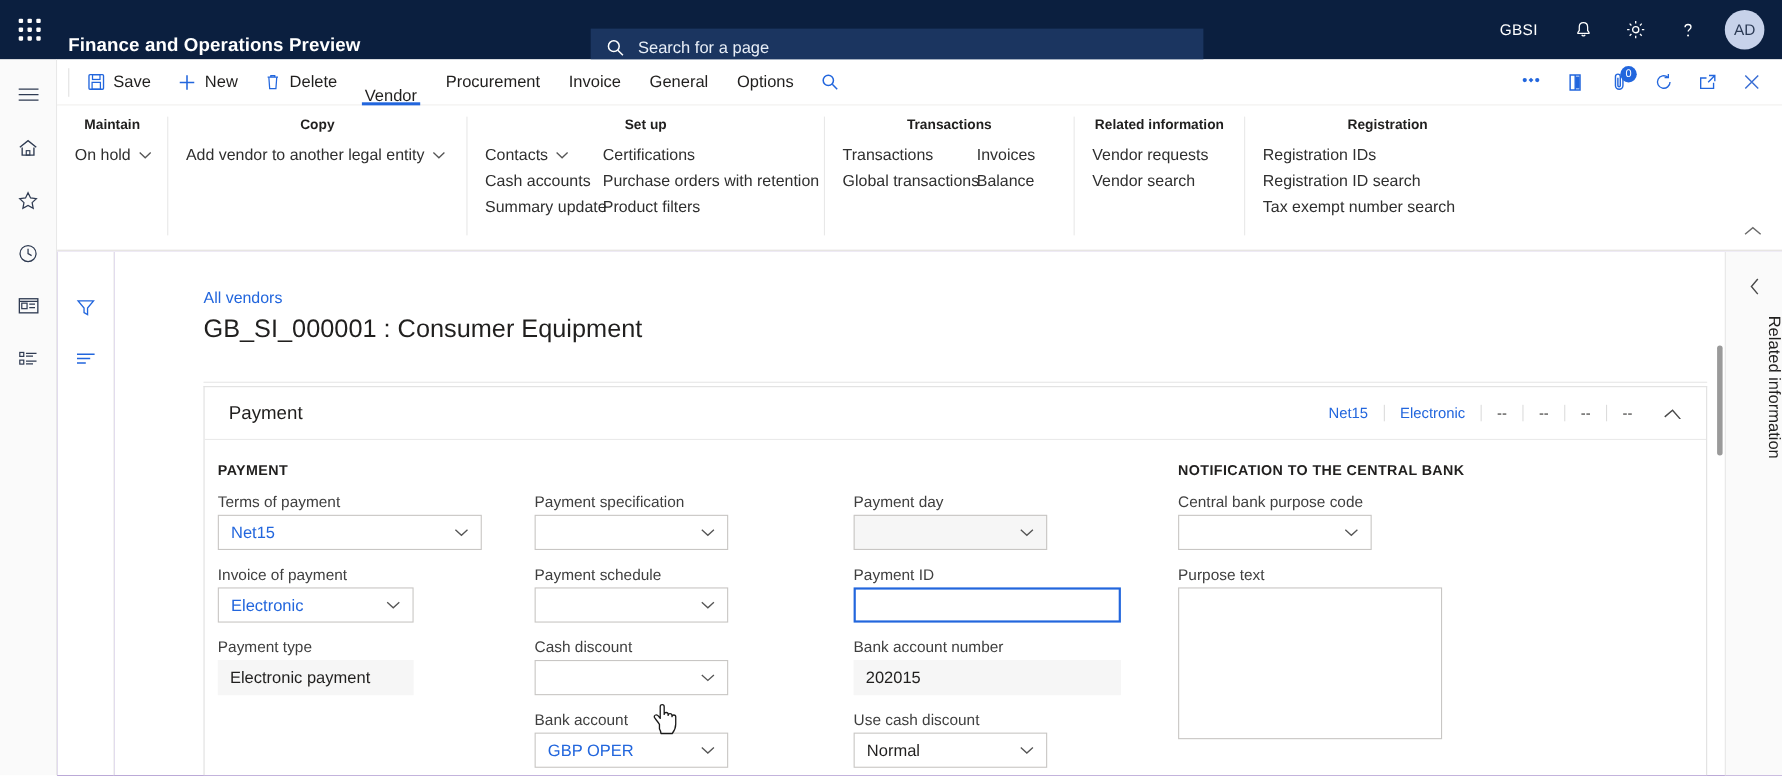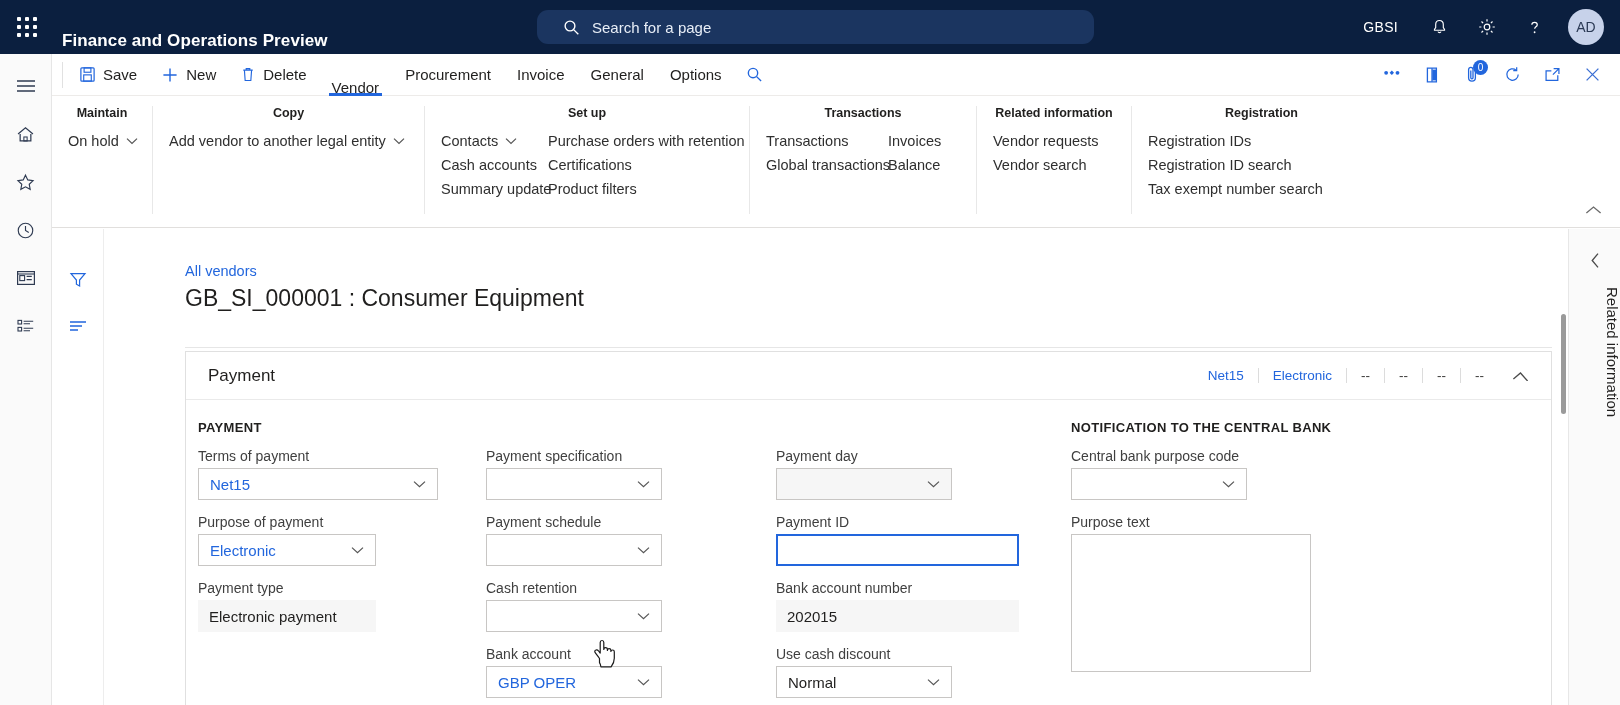--- a/index.html
+++ b/index.html
@@ -20,24 +20,23 @@
     width: 34px; margin-left: 10px; display: grid;
     grid-template-columns: repeat(3, 5px); grid-template-rows: repeat(3, 5px);
     gap: 3px; justify-content: center; cursor: pointer;
   }
   .waffle i { width: 4px; height: 4px; background: #fff; border-radius: 1px; display:block; }
   #app-title {
     color: #ffffff; font-size: 17px; font-weight: bold; margin-left: 18px;
     letter-spacing: .1px; white-space: nowrap; margin-top: 28px;
   }
   #search-box {
-    position: absolute; left: 537px; top: 10px; width: 557px; height: 34px;
-    background: #1b3560; display: flex; align-items: center; padding-left: 26px;
+    position: absolute; left: 537px; top: 26px; width: 557px; height: 34px;
+    background: #1b3560; display: flex; align-items: center; padding-left: 14px;
     cursor: text;
-    border-radius: 11px;
   }
   #search-box .mag { margin-right: 12px; display:flex; }
   #search-text { color: #e8eef7; font-size: 15px; }
   #topbar-right {
     position: absolute; right: 0; top: 0; height: 54px; display: flex;
     align-items: center; gap: 0px;
   }
   .tb-item {
     height: 54px; display: flex; align-items: center; justify-content: center;
     color: #ffffff; font-size: 14px; cursor: pointer; padding: 0 14px;
@@ -458,22 +457,22 @@
           <span class="chev">
               <svg width="12" height="8" viewBox="0 0 12 8">
                 <path d="M1 1.6L6 6.4l5-4.8" fill="none" stroke="#555" stroke-width="1.2"></path>
               </svg>
             </span>
         </div>
         <div class="mi">Cash accounts</div>
         <div class="mi">Summary update</div>
       </div>
       <div class="grp-col">
+        <div class="mi">Certifications</div>
         <div class="mi">Purchase orders with retention</div>
-        <div class="mi">Certifications</div>
         <div class="mi">Product filters</div>
       </div>
     </div>
   </div>
 
   <div class="grp" style="width:227px">
     <div class="grp-title">Transactions</div>
     <div class="grp-cols">
       <div class="grp-col" style="width:122px">
         <div class="mi">Transactions</div>
@@ -565,21 +564,21 @@
               <span>Net15</span>
               <span class="dd">
                   <svg width="13" height="8" viewBox="0 0 13 8">
                     <path d="M1 1.6L6.5 6.6 12 1.6" fill="none" stroke="#555" stroke-width="1.2"></path>
                   </svg>
                 </span>
             </div>
           </div>
 
           <div class="fld">
-            <div class="lbl">Purpose of payment</div>
+            <div class="lbl">Invoice of payment</div>
             <div class="inp link w178">
               <span>Electronic</span>
               <span class="dd">
                   <svg width="13" height="8" viewBox="0 0 13 8">
                     <path d="M1 1.6L6.5 6.6 12 1.6" fill="none" stroke="#555" stroke-width="1.2"></path>
                   </svg>
                 </span>
             </div>
           </div>
 
@@ -612,21 +611,21 @@
               <span></span>
               <span class="dd">
                   <svg width="13" height="8" viewBox="0 0 13 8">
                     <path d="M1 1.6L6.5 6.6 12 1.6" fill="none" stroke="#555" stroke-width="1.2"></path>
                   </svg>
                 </span>
             </div>
           </div>
 
           <div class="fld">
-            <div class="lbl">Cash retention</div>
+            <div class="lbl">Cash discount</div>
             <div class="inp w176">
               <span></span>
               <span class="dd">
                   <svg width="13" height="8" viewBox="0 0 13 8">
                     <path d="M1 1.6L6.5 6.6 12 1.6" fill="none" stroke="#555" stroke-width="1.2"></path>
                   </svg>
                 </span>
             </div>
           </div>
 

